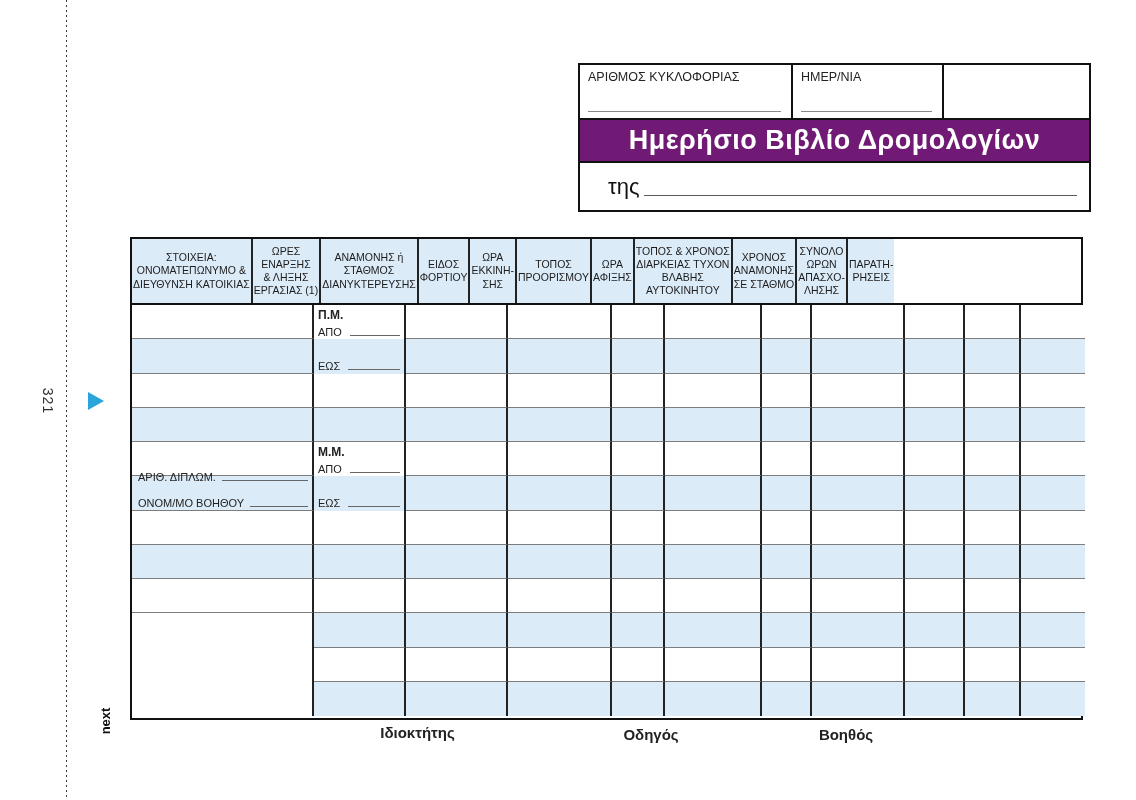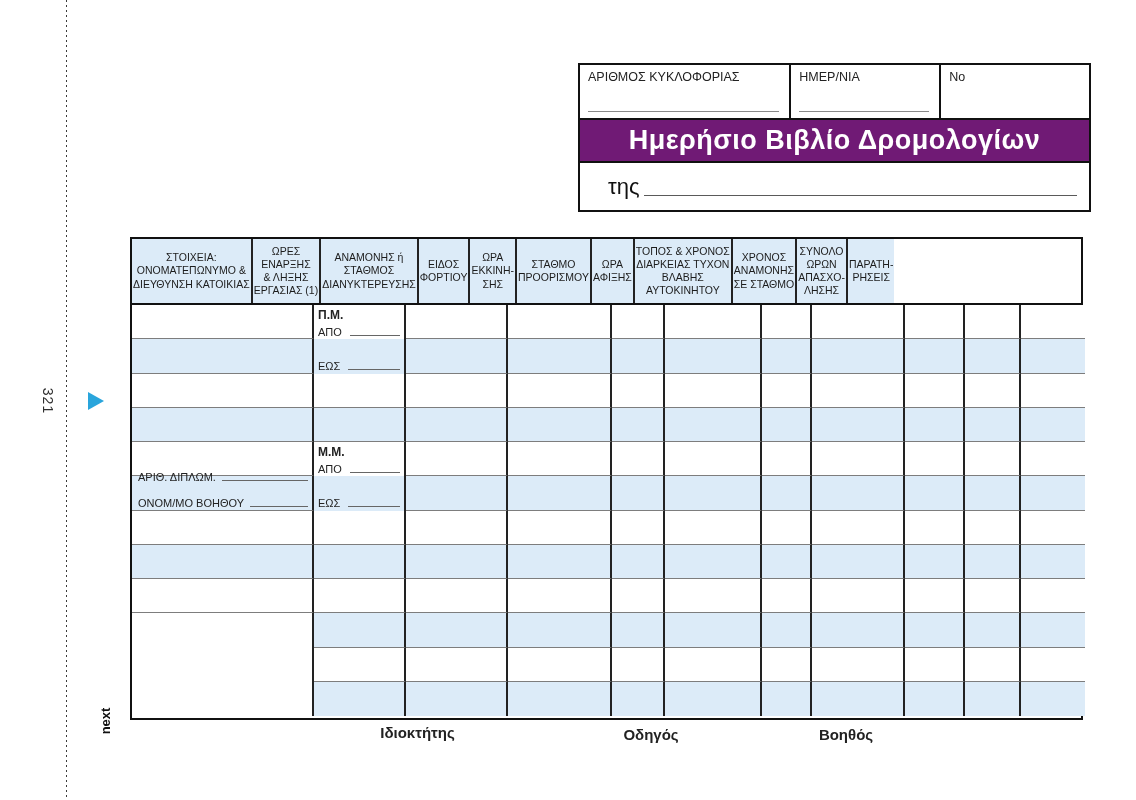--- a/index.html
+++ b/index.html
@@ -94,23 +94,20 @@
 
 <div class="top-box">
   <div class="top-fields">
     <div class="top-field f1">
       <span>ΑΡΙΘΜΟΣ ΚΥΚΛΟΦΟΡΙΑΣ</span>
       <div class="u-line"></div>
     </div>
     <div class="top-field f2">
       <span>ΗΜΕΡ/ΝΙΑ</span>
       <div class="u-line"></div>
-    </div>
-    <div class="top-field f3">
-      <span>No</span>
     </div>
   </div>
   <div class="title-bar">
     <span class="title-text">Ημερήσιο Βιβλίο Δρομολογίων</span>
   </div>
   <div class="of-row">
     <span class="of-label">της</span>
     <div class="of-line"></div>
   </div>
 </div>
@@ -125,21 +122,21 @@
 &amp; ΛΗΞΗΣ
 ΕΡΓΑΣΙΑΣ (1)</div>
     <div class="hcell">ΑΝΑΜΟΝΗΣ ή
 ΣΤΑΘΜΟΣ
 ΔΙΑΝΥΚΤΕΡΕΥΣΗΣ</div>
     <div class="hcell">ΕΙΔΟΣ
 ΦΟΡΤΙΟΥ</div>
     <div class="hcell">ΩΡΑ
 ΕΚΚΙΝΗ-
 ΣΗΣ</div>
-    <div class="hcell">ΣΤΑΘΜΟ
+    <div class="hcell">ΤΟΠΟΣ
 ΠΡΟΟΡΙΣΜΟΥ</div>
     <div class="hcell">ΩΡΑ
 ΑΦΙΞΗΣ</div>
     <div class="hcell">ΤΟΠΟΣ &amp; ΧΡΟΝΟΣ
 ΔΙΑΡΚΕΙΑΣ ΤΥΧΟΝ
 ΒΛΑΒΗΣ
 ΑΥΤΟΚΙΝΗΤΟΥ</div>
     <div class="hcell">ΧΡΟΝΟΣ
 ΑΝΑΜΟΝΗΣ
 ΣΕ ΣΤΑΘΜΟ</div>

